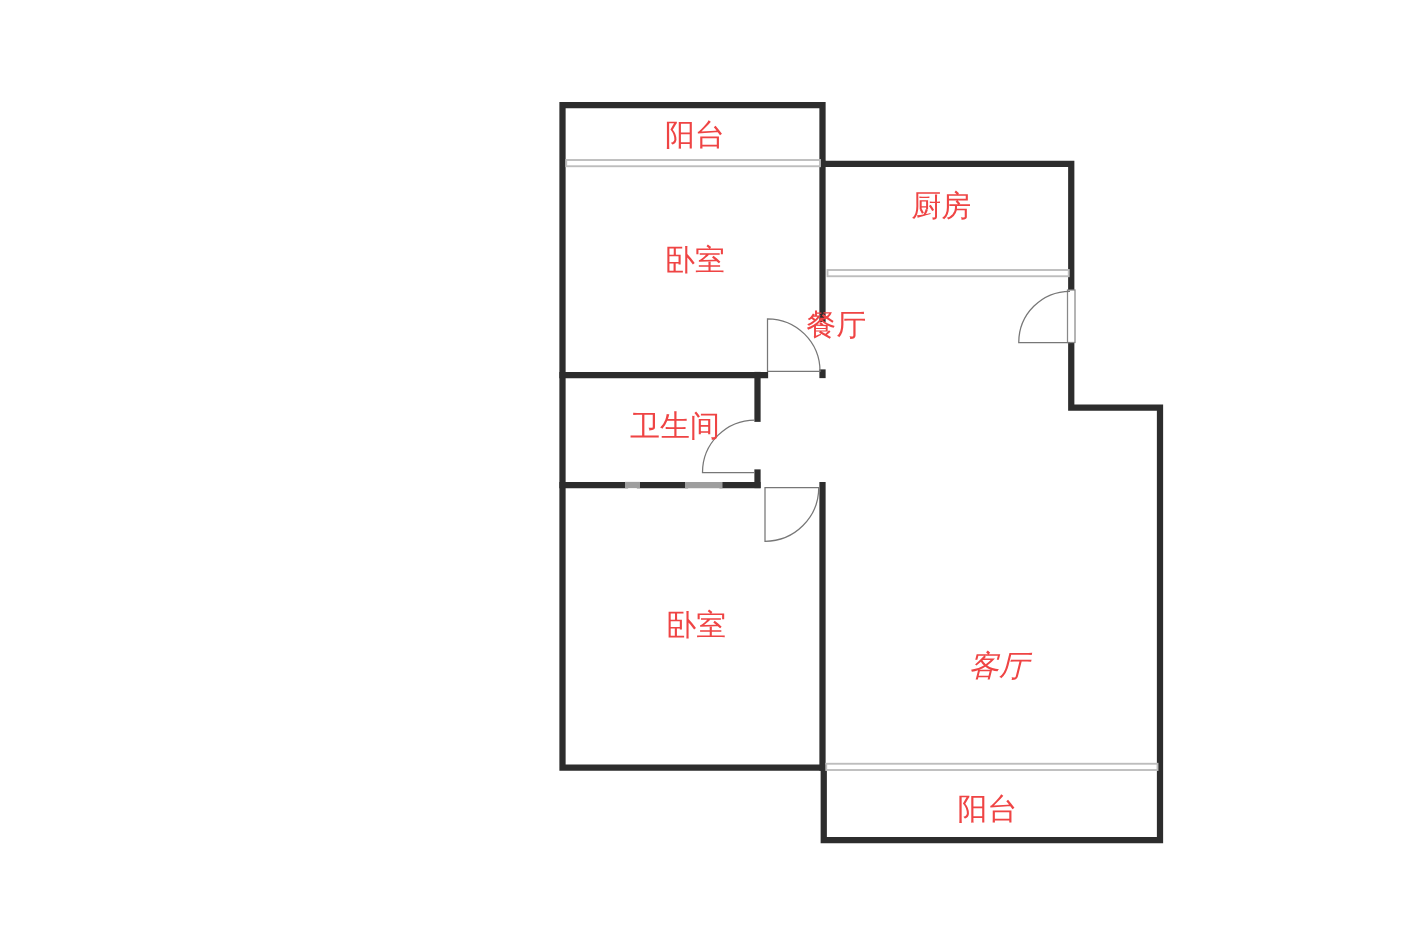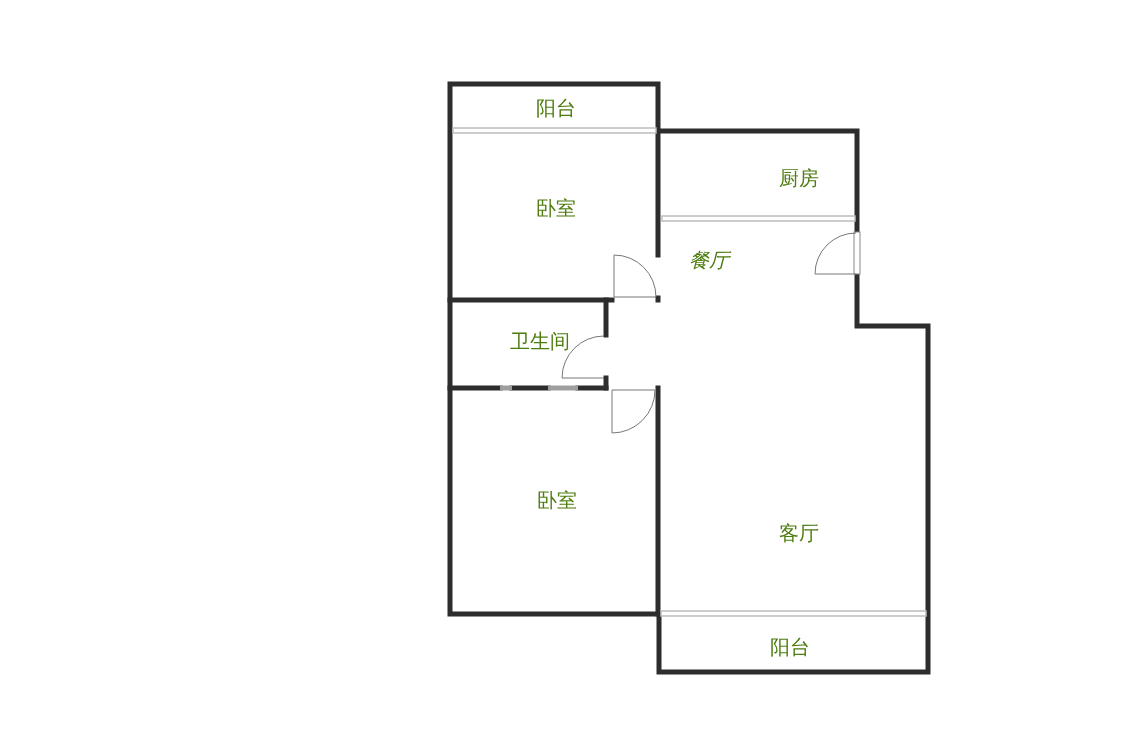--- a/index.html
+++ b/index.html
@@ -1,18 +1,18 @@
 <!DOCTYPE html>
 <html><head>
 <meta charset="utf-8">
 <style>
   html,body{margin:0;padding:0;background:#fff;}
   body{width:1125px;height:750px;position:relative;overflow:hidden;font-family:"DejaVu Sans",sans-serif;}
   svg{position:absolute;left:0;top:0;}
-  .lbl{position:absolute;font-size:20px;color:#4d7c0f;white-space:nowrap;transform:translate(-50%,-50%);}
+  .lbl{position:absolute;font-size:24px;color:#ef4444;white-space:nowrap;transform:translate(-50%,-50%);}
 </style>
 </head>
 <body>
 
 <svg width="1125" height="750">
   <g stroke="#2d2d2d" stroke-width="5" fill="none" stroke-linecap="square">
 
     <path d="M450 84 H658 V131 H857 V326 H928 V672 H659 V614 H450 Z"></path>
 
     <line x1="658" y1="131" x2="658" y2="255"></line>
@@ -45,18 +45,18 @@
   <g stroke="#777" stroke-width="1" fill="none">
     <path d="M614 297 V255 A42 42 0 0 1 656 297 Z"></path>
     <path d="M856 274 H815 A41 41 0 0 1 856 233"></path>
     <path d="M604 378 H562 A42 42 0 0 1 604 336"></path>
     <path d="M612 390 V433 A43 43 0 0 0 655 390 Z"></path>
   </g>
 </svg>
 
 <div class="lbl" style="left:556px;top:108px;">阳台</div>
 <div class="lbl" style="left:556px;top:208px;">卧室</div>
-<div class="lbl" style="left:753px;top:178px;margin-left:46px;">厨房</div>
-<div class="lbl" style="left:709px;top:260px;font-style:italic;">餐厅</div>
+<div class="lbl" style="left:753px;top:165px;">厨房</div>
+<div class="lbl" style="left:669px;top:260px;">餐厅</div>
 <div class="lbl" style="left:540px;top:341px;">卫生间</div>
 <div class="lbl" style="left:557px;top:500px;">卧室</div>
-<div class="lbl" style="left:799px;top:533px;">客厅</div>
+<div class="lbl" style="left:799px;top:533px;font-style:italic;">客厅</div>
 <div class="lbl" style="left:790px;top:647px;">阳台</div>
 
 </body></html>

